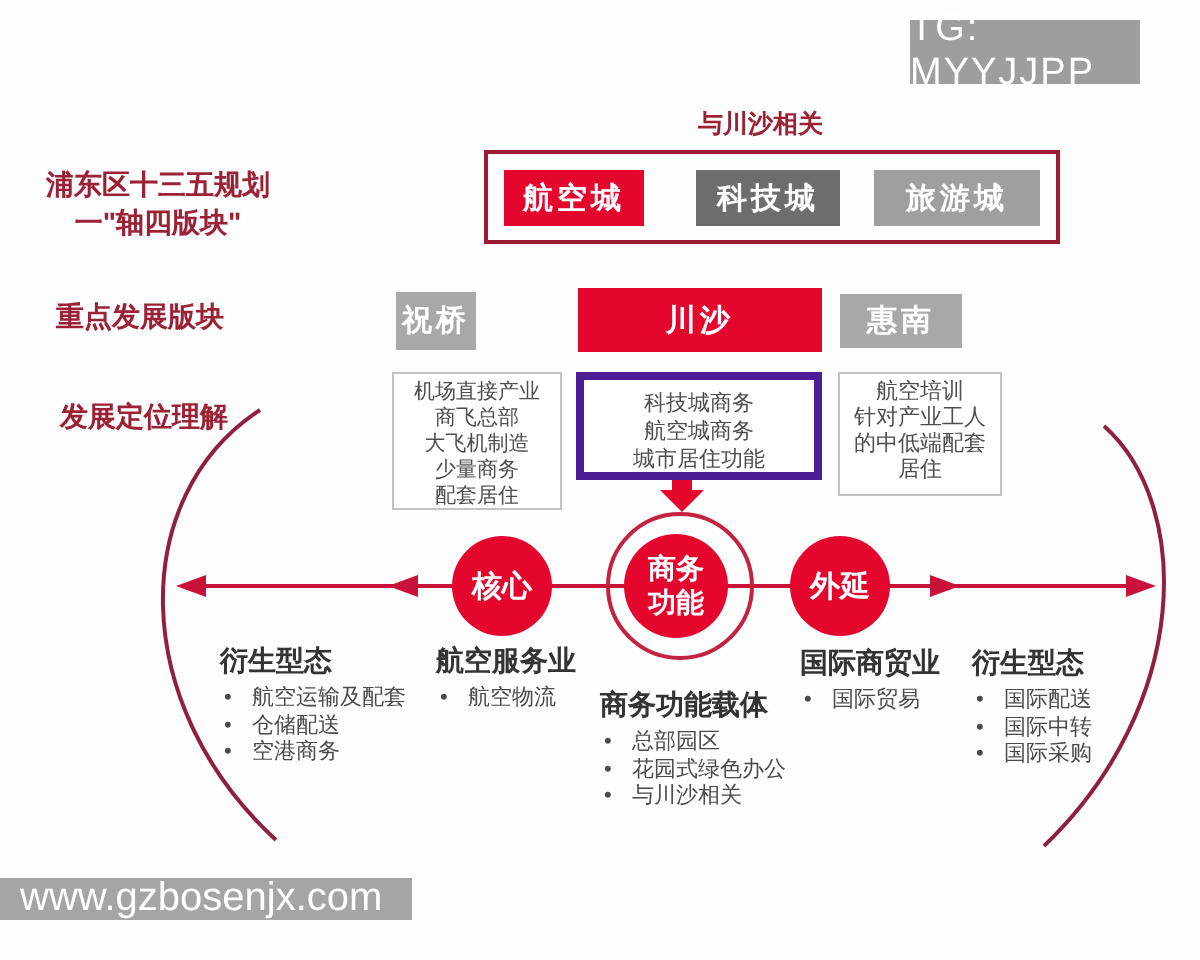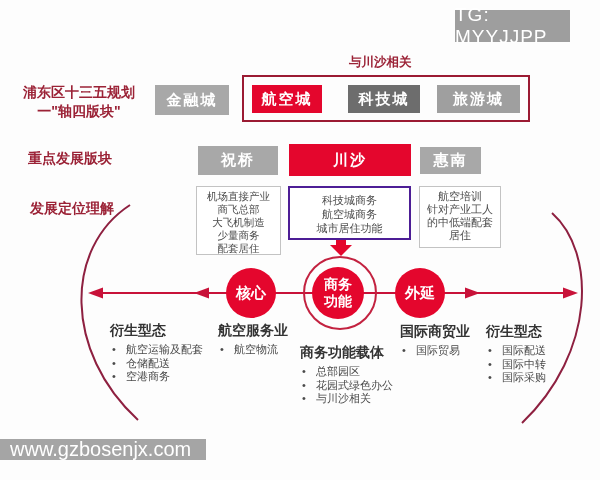--- a/index.html
+++ b/index.html
@@ -19,21 +19,21 @@
 
   .gbox{background:#a8a8a8;color:#fff;display:flex;align-items:center;justify-content:center;
     font-size:15px;font-weight:bold;letter-spacing:2px;}
   .rbox{background:#e4062d;color:#ffffff;display:flex;align-items:center;justify-content:center;
     font-size:15px;font-weight:bold;letter-spacing:2px;}
   .group-frame{left:242px;top:75px;width:288px;height:47px;border:2px solid #9b1b33;box-sizing:border-box;}
 
   .desc-box{box-sizing:border-box;text-align:center;color:#4d4d4d;background:#fff;}
   .desc-box div{white-space:nowrap;}
   .desc-plain{border:1px solid #c3c3c3;font-size:10.5px;line-height:13px;padding-top:3px;}
-  .desc-red{border:2px solid #4c1d95;font-size:11px;line-height:14px;padding-top:5px;}
+  .desc-red{border:4px solid #4c1d95;font-size:11px;line-height:14px;padding-top:5px;}
 
   .circle{border-radius:50%;background:#e4062d;color:#ffffff;display:flex;flex-direction:column;
     align-items:center;justify-content:center;font-weight:bold;}
   .ring{border-radius:50%;border:2px solid #c32240;background:transparent;box-sizing:border-box;}
 
   .bgroup{color:#3b3b3b;}
   .bgroup .btitle{font-weight:bold;font-size:14px;white-space:nowrap;color:#343434;}
   .bgroup ul{list-style:none;margin:3px 0 0 0;padding:0;font-size:11px;color:#4a4a4a;}
   .bgroup li{white-space:nowrap;line-height:13.5px;padding-left:16px;position:relative;}
   .bgroup li::before{content:"•";position:absolute;left:2px;top:0;color:#4a4a4a;}
@@ -59,27 +59,26 @@
   <div class="abs watermark">www.gzbosenjx.com</div>
 
   <div class="abs maroon-label plan-label">
     <div>浦东区十三五规划</div>
     <div>一"轴四版块"</div>
   </div>
   <div class="abs maroon-label" style="left:28px;top:150px;">重点发展版块</div>
   <div class="abs maroon-label" style="left:30px;top:200px;">发展定位理解</div>
 
   <div class="abs related-label" style="left: 349px; top: 54px;">与川沙相关</div>
-  <div class="abs gbox" style="left:155px;top:85px;width:74px;height:30px;">金融城</div>
   <div class="abs group-frame"></div>
   <div class="abs rbox" style="left:252px;top:85px;width:70px;height:28px;">航空城</div>
   <div class="abs gbox" style="left:348px;top:85px;width:72px;height:28px;background:#6d6d6d;">科技城</div>
   <div class="abs gbox" style="left:437px;top:85px;width:83px;height:28px;background:#9f9f9f;">旅游城</div>
 
-  <div class="abs gbox" style="left:198px;top:146px;width:80px;height:29px;">祝桥</div>
+  <div class="abs gbox" style="left:198px;top:146px;width:40px;height:29px;">祝桥</div>
   <div class="abs rbox" style="left:289px;top:144px;width:122px;height:32px;">川沙</div>
   <div class="abs gbox" style="left:420px;top:147px;width:61px;height:27px;">惠南</div>
 
   <div class="abs desc-box desc-plain" style="left:196px;top:186px;width:85px;height:69px;">
     <div>机场直接产业</div>
     <div>商飞总部</div>
     <div>大飞机制造</div>
     <div>少量商务</div>
     <div>配套居住</div>
   </div>

